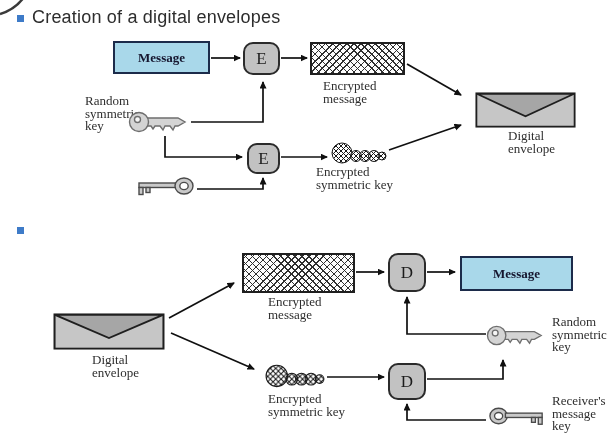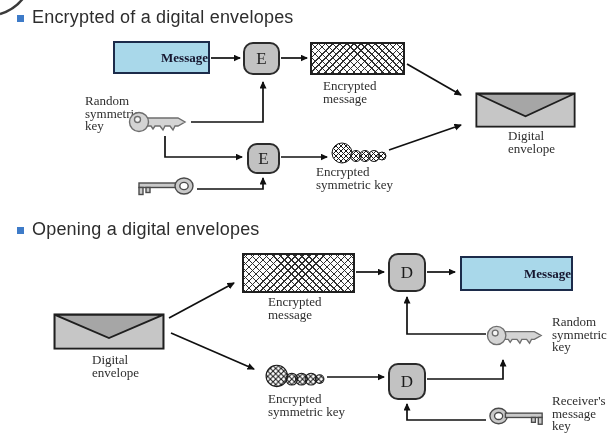--- a/index.html
+++ b/index.html
@@ -10,21 +10,21 @@
   .title{
     position:absolute;margin:0;font-family:"Liberation Sans",sans-serif;
     font-size:18px;line-height:23px;font-weight:400;color:#2d2d2d;letter-spacing:.2px;
   }
   .bullet{
     position:absolute;width:7px;height:7px;background:var(--bullet,#3e7bc8);
   }
   .msgbox{
     position:absolute;background:var(--message_fill,#a9d8ea);
     border:2px solid #1c2b4a;box-sizing:border-box;
-    display:flex;align-items:center;justify-content:flex-end;
+    display:flex;align-items:center;justify-content:center;
     font-weight:bold;font-size:13px;color:#15152e;
   }
   .ebox{
     position:absolute;background:var(--box_fill,#c2c2c2);
     border:2px solid #2b2b2b;border-radius:10px;box-sizing:border-box;
     display:flex;align-items:center;justify-content:center;
     font-size:17px;font-weight:500;color:#1c1c1c;
   }
   .hatchbox{
     position:absolute;box-sizing:border-box;border:2px solid #1f1f1f;background-color:#fdfdfd;
@@ -45,24 +45,23 @@
 </head>
 <body>
 
 <div class="slide">
 
   <svg class="arc" width="36" height="26">
     <path d="M0,14 Q17,9 26,-6" stroke="#3a3a3a" stroke-width="2.5" fill="none"></path>
   </svg>
 
   <div class="bullet" style="left:17px;top:15px"></div>
-  <h2 class="title" style="left:32px;top:6px">Encrypted of a digital envelopes</h2>
+  <h2 class="title" style="left:32px;top:6px">Creation of a digital envelopes</h2>
 
   <div class="bullet" style="left:17px;top:227px"></div>
-  <h2 class="title" style="left:32px;top:218px">Opening a digital envelopes</h2>
 
   <svg class="wires" width="614" height="439">
     <defs>
       <marker id="ah" markerWidth="8" markerHeight="8" refX="6.5" refY="3.5" orient="auto" markerUnits="userSpaceOnUse">
         <polygon points="0,0 7.5,3.5 0,7" fill="#101010"></polygon>
       </marker>
     </defs>
 
     <polyline points="211,58 240,58" marker-end="url(#ah)"></polyline>
     <polyline points="281,58 307,58" marker-end="url(#ah)"></polyline>

